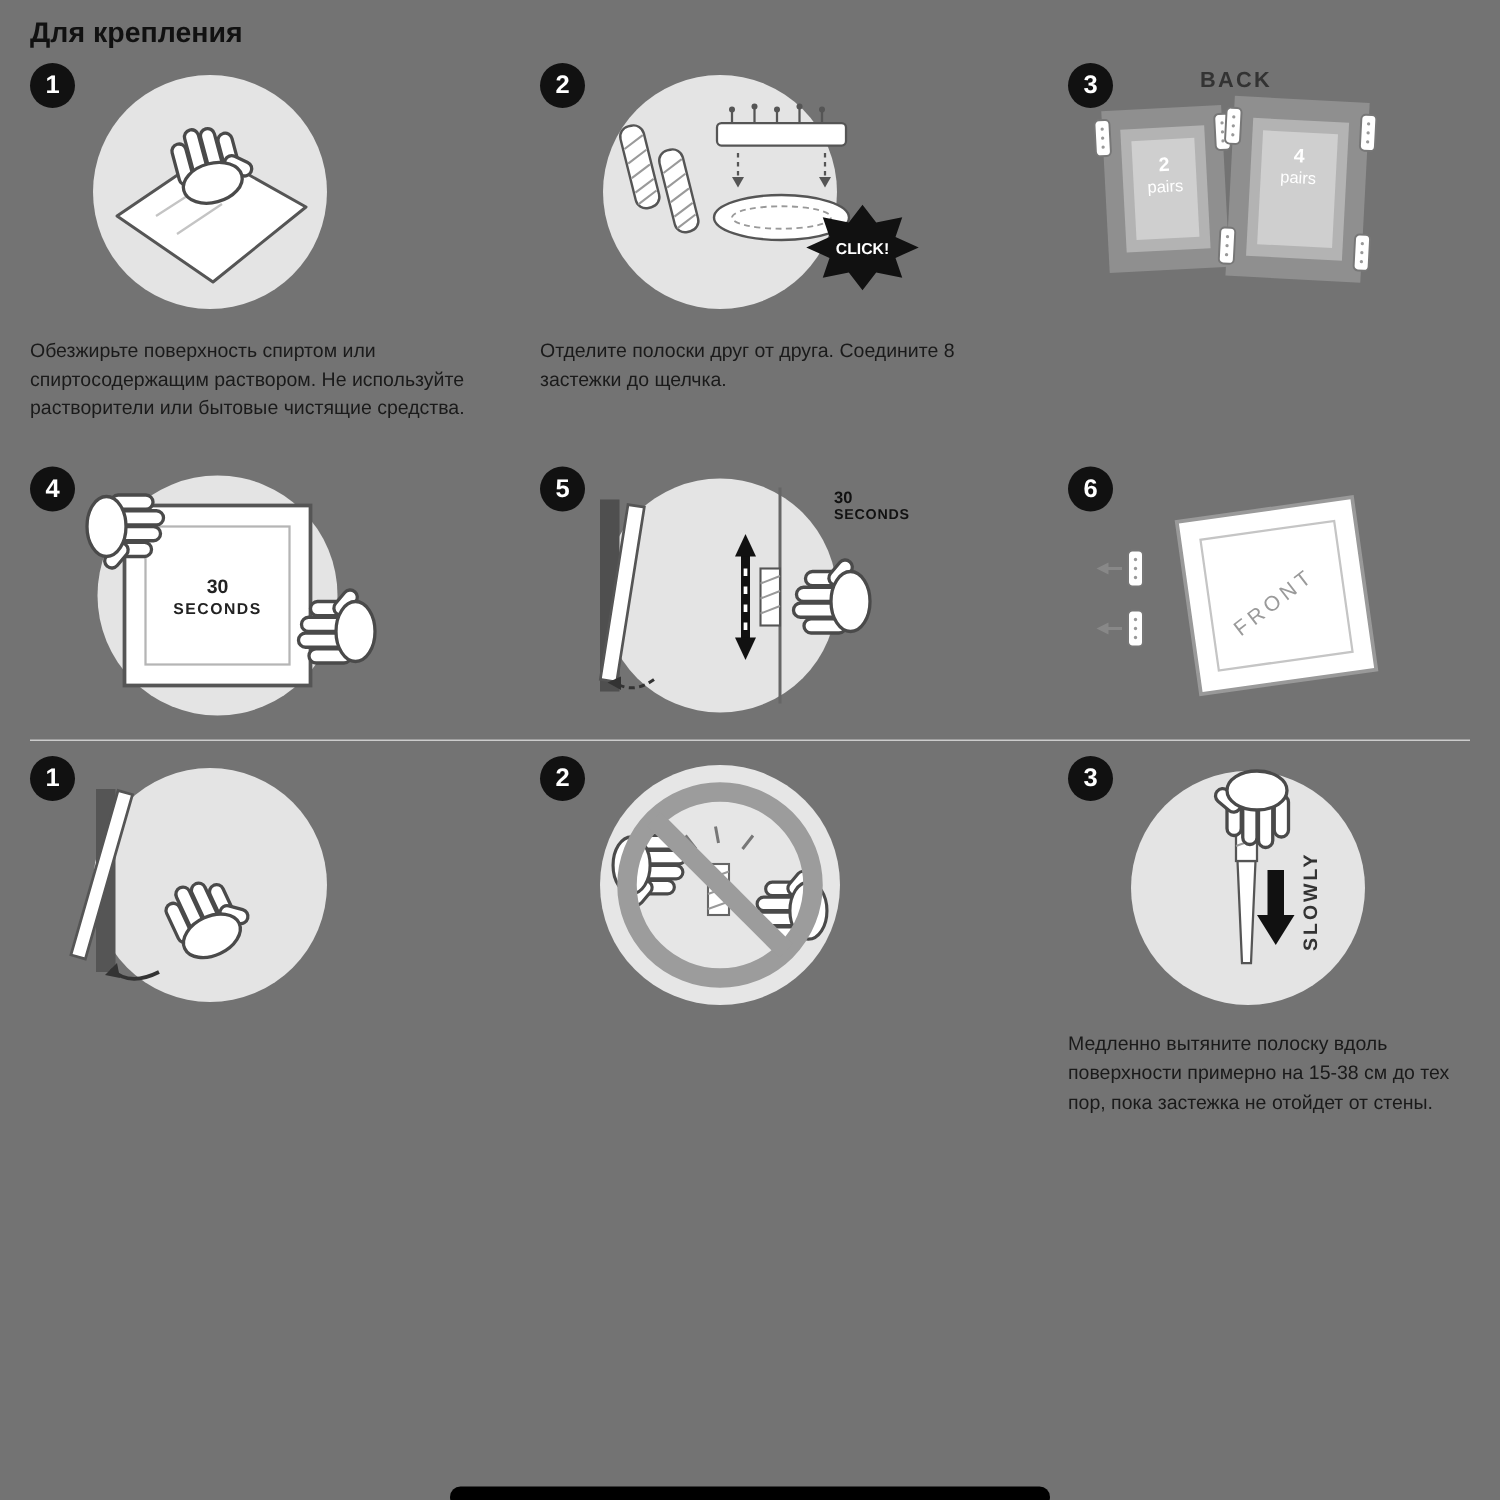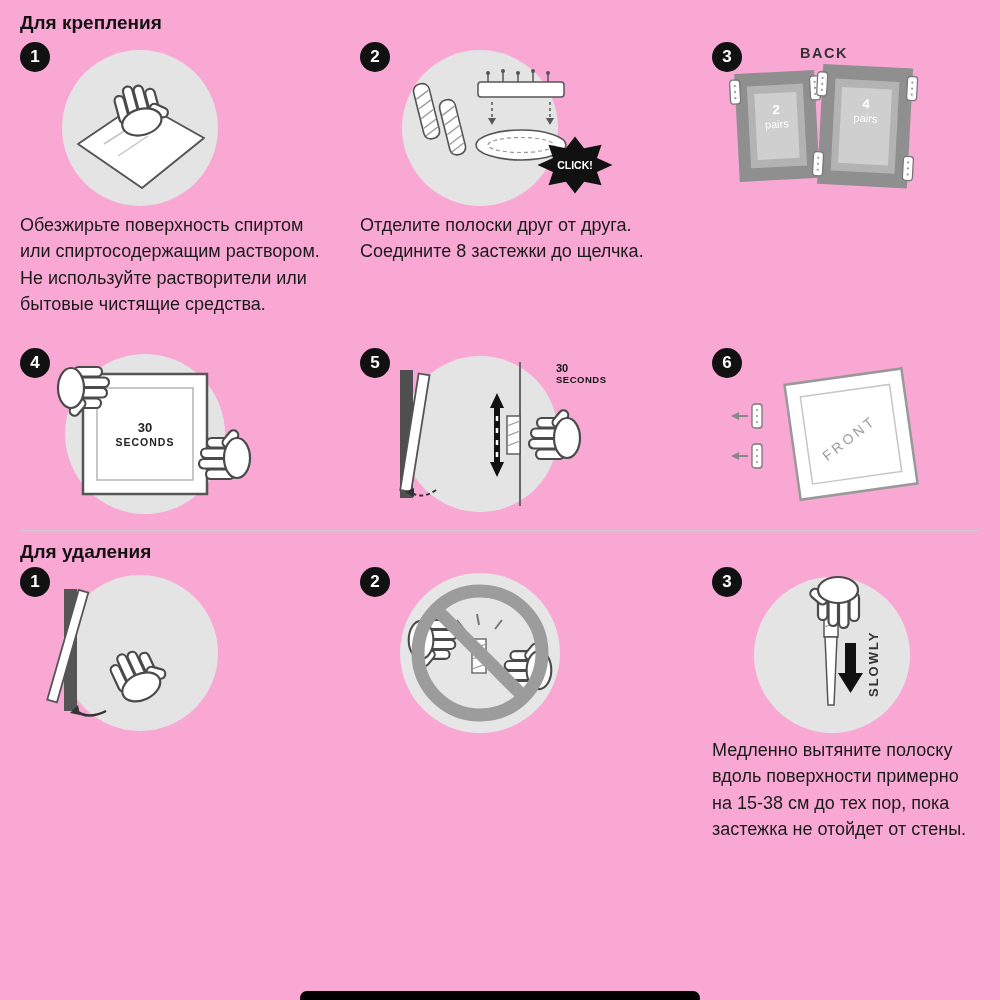--- a/index.html
+++ b/index.html
@@ -1,31 +1,31 @@
 <!DOCTYPE html>
 <html><head>
 <meta charset="utf-8">
 <title></title>
 <style>
   * { box-sizing: border-box; }
   html, body { margin: 0; padding: 0; background: #fff; }
   body { font-family: "Liberation Sans", sans-serif; color: #1a1a1a; }
-  .page { width: 1000px; height: 1000px; padding: 12px 20px 0; position: relative; overflow: hidden; background: #f9a8d4; }
+  .page { width: 1000px; height: 1000px; padding: 12px 20px 0; position: relative; overflow: hidden; background: #737373; }
   .section-title { font-size: 19px; font-weight: bold; margin: 0 0 8px; color: #111; }
   .grid { display: grid; grid-template-columns: 340px 352px 268px; column-gap: 0; row-gap: 30px; }
   .step { position: relative; }
   .figure { position: relative; height: 170px; }
   .figure svg.illus { position: absolute; top: 0; left: 0; }
   .badge {
     position: absolute; top: 0; left: 0; z-index: 2;
     width: 30px; height: 30px; border-radius: 50%;
     background: #111; color: #fff; font-weight: bold; font-size: 17px;
     display: flex; align-items: center; justify-content: center;
   }
-  .caption { font-size: 18px; line-height: 1.47; margin: 0 0 0; max-width: 302px; }
+  .caption { font-size: 13px; line-height: 1.47; margin: 12px 0 0; max-width: 302px; }
   .grid > .step:nth-child(3n) .caption { max-width: 262px; }
   .divider { border: none; border-top: 1px solid #ccc; margin: 12px 0 10px; }
   .removal-title { margin-bottom: 4px; }
   .bottom-bar {
     position: absolute; left: 50%; bottom: -5px; transform: translateX(-50%);
     width: 400px; height: 14px; border-radius: 7px; background: #000;
   }
   svg text { font-family: "Liberation Sans", sans-serif; }
 </style>
 </head>
@@ -201,21 +201,20 @@
           </svg>
         </div>
       </div>
 
     </div>
   </section>
 
   <hr class="divider">
 
   <section>
-    <h2 class="section-title removal-title">Для удаления</h2>
 
     <div class="grid">
 
       <div class="step">
         <div class="figure">
           <div class="badge">
               <span>1</span>
             </div>
           <svg class="illus" viewBox="0 0 300 172" width="300" height="172">
             <circle cx="120" cy="86" r="78" fill="#e4e4e4"></circle>

